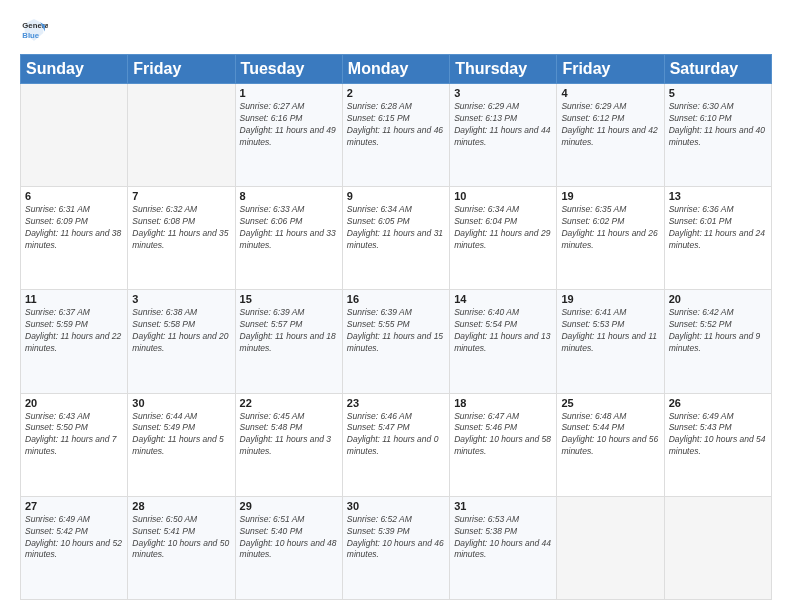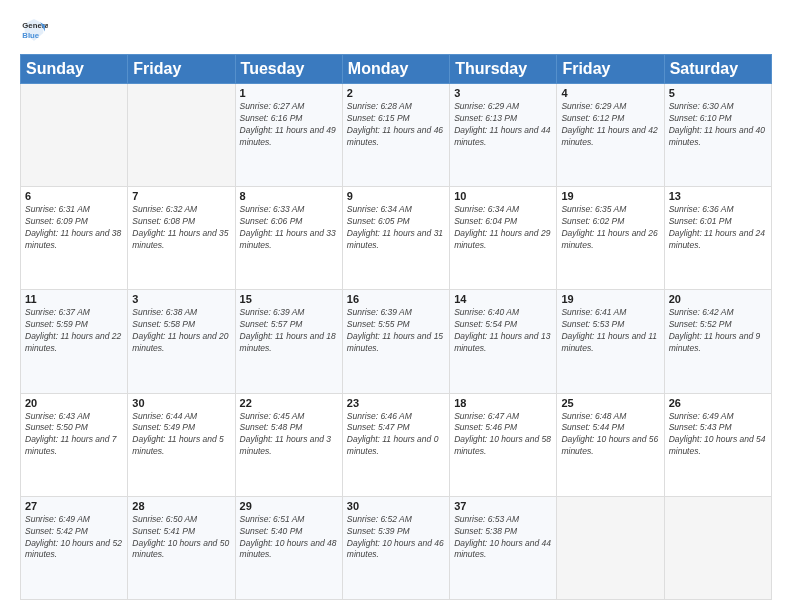--- a/index.html
+++ b/index.html
@@ -254,21 +254,21 @@
           </td>
           <td>
             <span class="day-num">29</span>
             <div class="day-info">Sunrise: 6:51 AM<br>Sunset: 5:40 PM<br>Daylight: 10 hours and 48 minutes.</div>
           </td>
           <td>
             <span class="day-num">30</span>
             <div class="day-info">Sunrise: 6:52 AM<br>Sunset: 5:39 PM<br>Daylight: 10 hours and 46 minutes.</div>
           </td>
           <td>
-            <span class="day-num">37</span>
+            <span class="day-num">31</span>
             <div class="day-info">Sunrise: 6:53 AM<br>Sunset: 5:38 PM<br>Daylight: 10 hours and 44 minutes.</div>
           </td>
           <td class="empty"></td>
           <td class="empty"></td>
         </tr>
       </tbody>
   </table>
 </div>
 
 </body></html>

